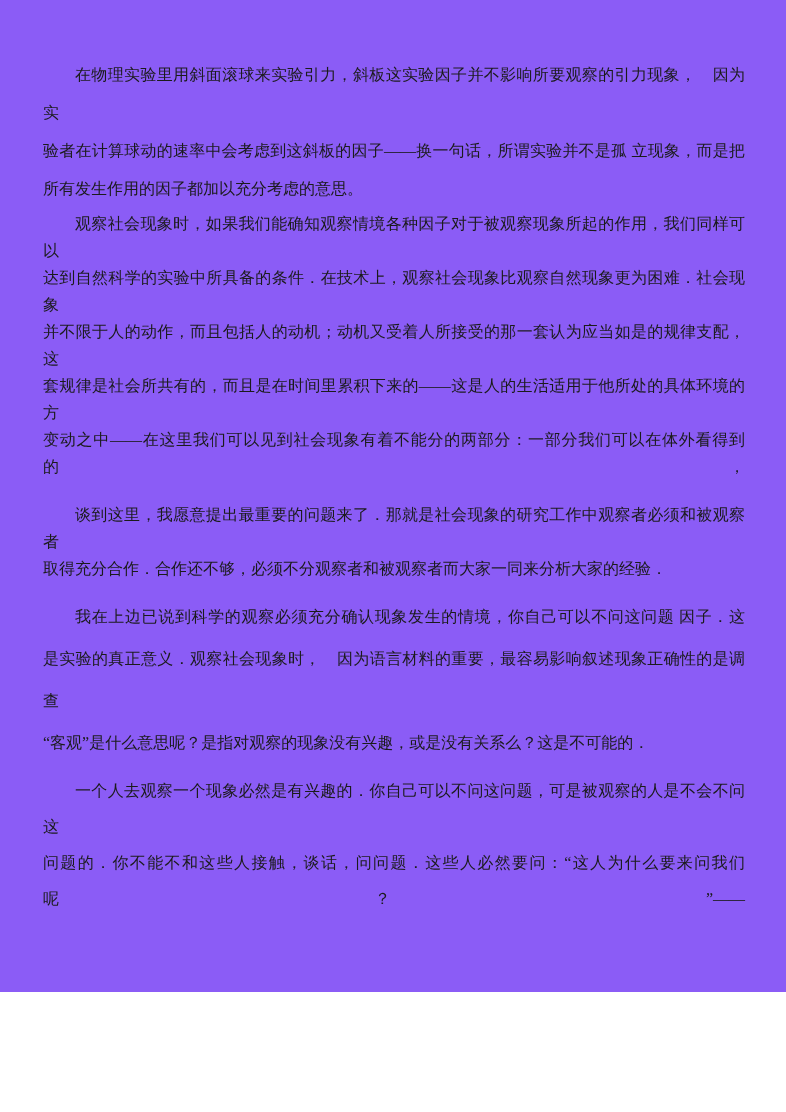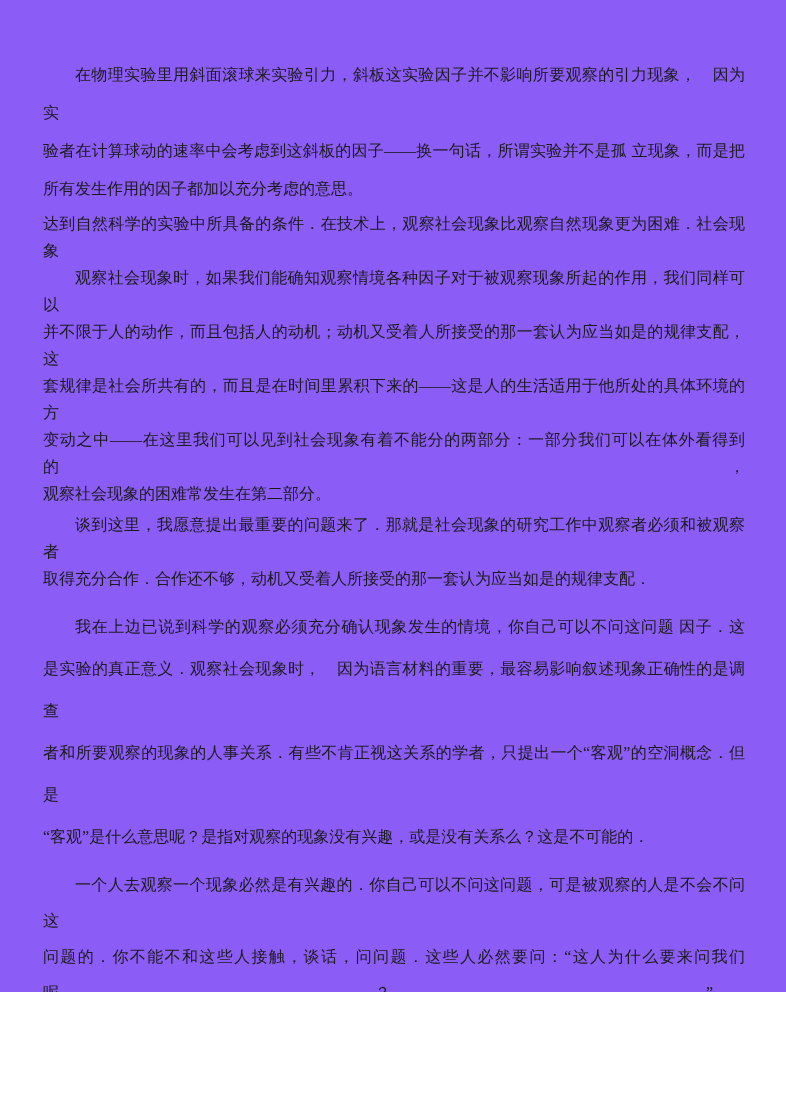--- a/index.html
+++ b/index.html
@@ -35,21 +35,21 @@
   }
   .line.first {
     text-indent: 2em;
   }
   .p1 .line { line-height: 38px; }
   .p2 .line { line-height: 27px; }
   .p3 .line { line-height: 27px; }
   .p4 .line { line-height: 42px; }
   .p5 .line { line-height: 36px; }
   .p2 { margin-top: 2px; }
-  .p3 { margin-top: 4px; }
+  .p3 { margin-top: 21px; }
   .p4 { margin-top: 14px; }
   .p5 { margin-top: 9px; }
   .page-number {
     position: absolute;
     top: 1052px;
     right: 50px;
     font-size: 15px;
     color: #1b1b1b;
   }
 </style>
@@ -57,35 +57,33 @@
 <body>
 
 <div class="page">
   <div class="content">
       <div class="para p1">
         <div class="line first">在物理实验里用斜面滚球来实验引力，斜板这实验因子并不影响所要观察的引力现象，　因为实</div>
         <div class="line">验者在计算球动的速率中会考虑到这斜板的因子——换一句话，所谓实验并不是孤 立现象，而是把</div>
         <div class="line last">所有发生作用的因子都加以充分考虑的意思。</div>
       </div>
       <div class="para p2">
+        <div class="line first">观察社会现象时，如果我们能确知观察情境各种因子对于被观察现象所起的作用，我们同样可以</div>
         <div class="line">达到自然科学的实验中所具备的条件．在技术上，观察社会现象比观察自然现象更为困难．社会现象</div>
-        <div class="line first">观察社会现象时，如果我们能确知观察情境各种因子对于被观察现象所起的作用，我们同样可以</div>
         <div class="line">并不限于人的动作，而且包括人的动机；动机又受着人所接受的那一套认为应当如是的规律支配，这</div>
         <div class="line">套规律是社会所共有的，而且是在时间里累积下来的——这是人的生活适用于他所处的具体环境的方</div>
         <div class="line">变动之中——在这里我们可以见到社会现象有着不能分的两部分：一部分我们可以在体外看得到的，</div>
-        <div class="line last">观察社会现象的困难常发生在第二部分。</div>
       </div>
       <div class="para p3">
         <div class="line first">谈到这里，我愿意提出最重要的问题来了．那就是社会现象的研究工作中观察者必须和被观察者</div>
-        <div class="line last">取得充分合作．合作还不够，动机又受着人所接受的那一套认为应当如是的规律支配．</div>
+        <div class="line last">取得充分合作．合作还不够，必须不分观察者和被观察者而大家一同来分析大家的经验．</div>
       </div>
       <div class="para p4">
         <div class="line first">我在上边已说到科学的观察必须充分确认现象发生的情境，你自己可以不问这问题 因子．这</div>
         <div class="line">是实验的真正意义．观察社会现象时，　因为语言材料的重要，最容易影响叙述现象正确性的是调查</div>
-        <div class="line">者和所要观察的现象的人事关系．有些不肯正视这关系的学者，只提出一个“客观”的空洞概念．但是</div>
         <div class="line last">“客观”是什么意思呢？是指对观察的现象没有兴趣，或是没有关系么？这是不可能的．</div>
       </div>
       <div class="para p5">
         <div class="line first">一个人去观察一个现象必然是有兴趣的．你自己可以不问这问题，可是被观察的人是不会不问这</div>
         <div class="line">问题的．你不能不和这些人接触，谈话，问问题．这些人必然要问：“这人为什么要来问我们呢？”——</div>
       </div>
     </div>
   <div class="page-number">2</div>
 </div>
 

